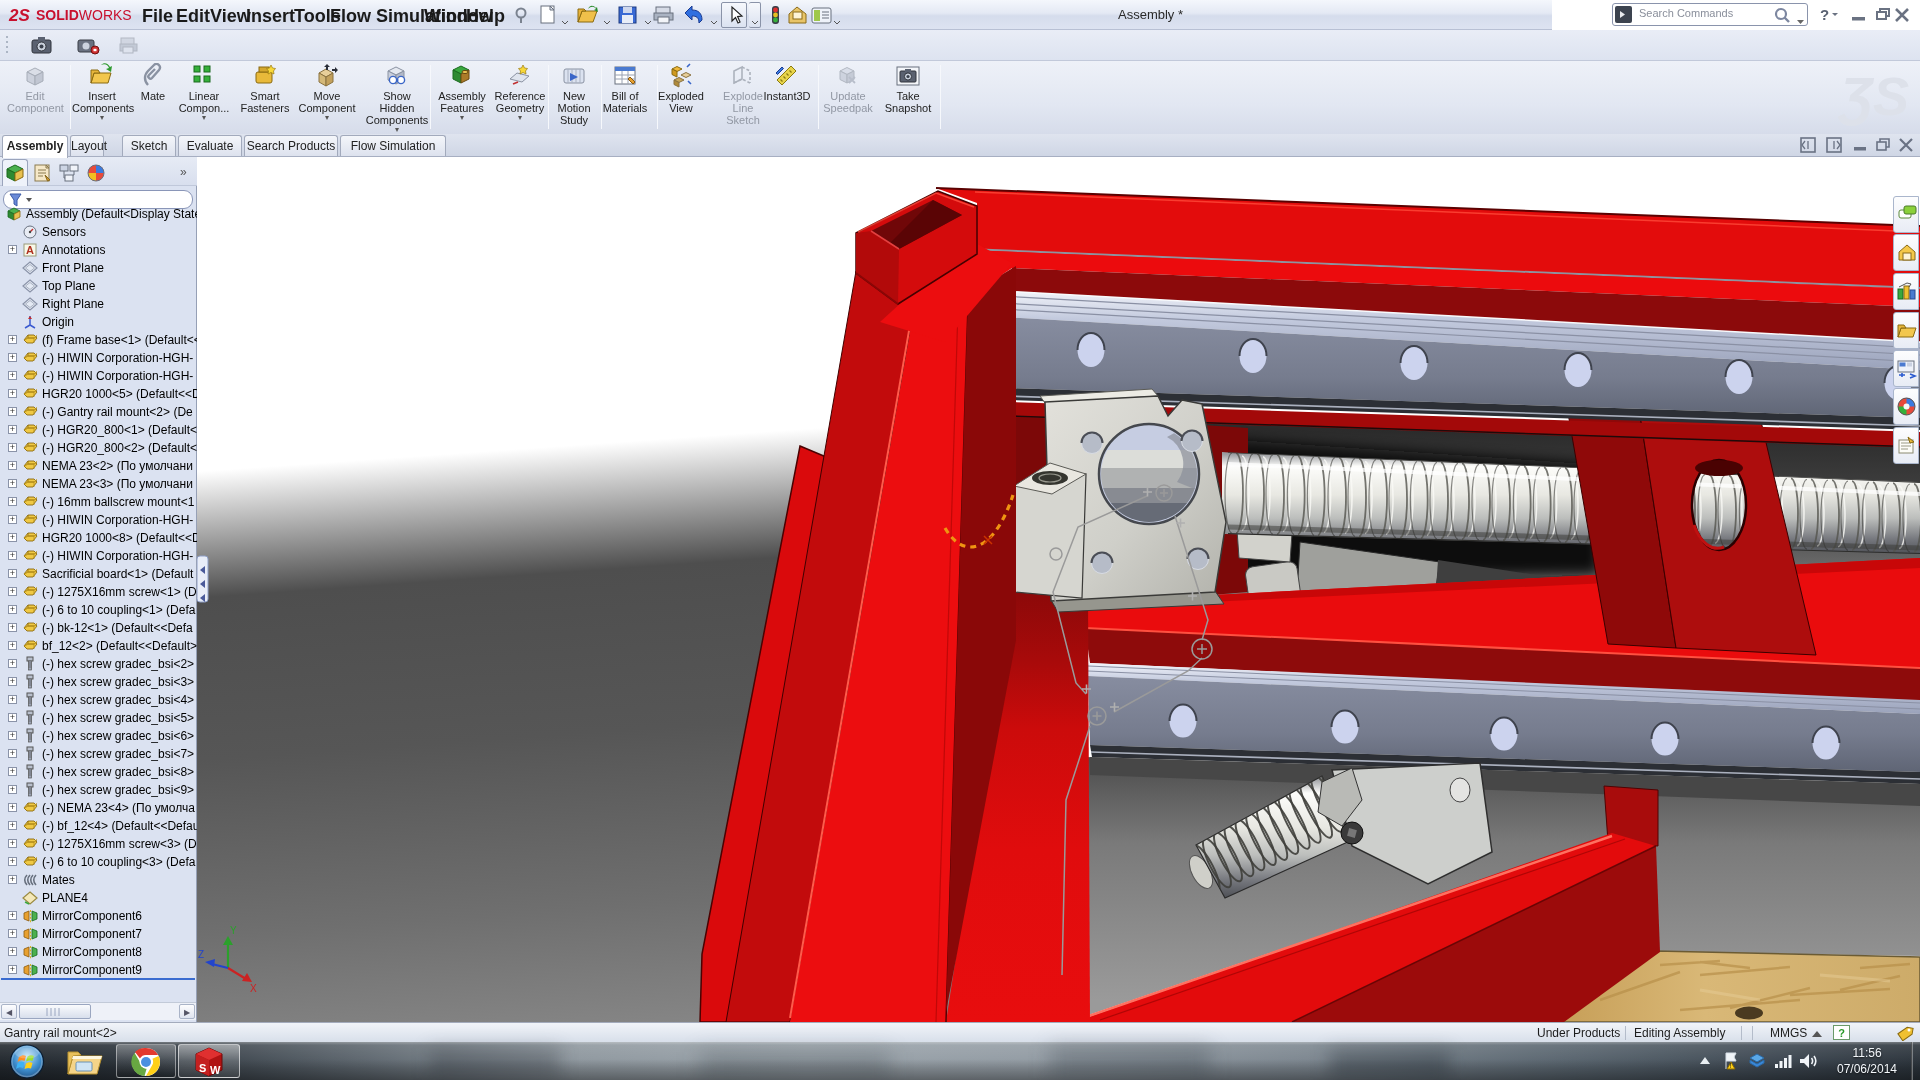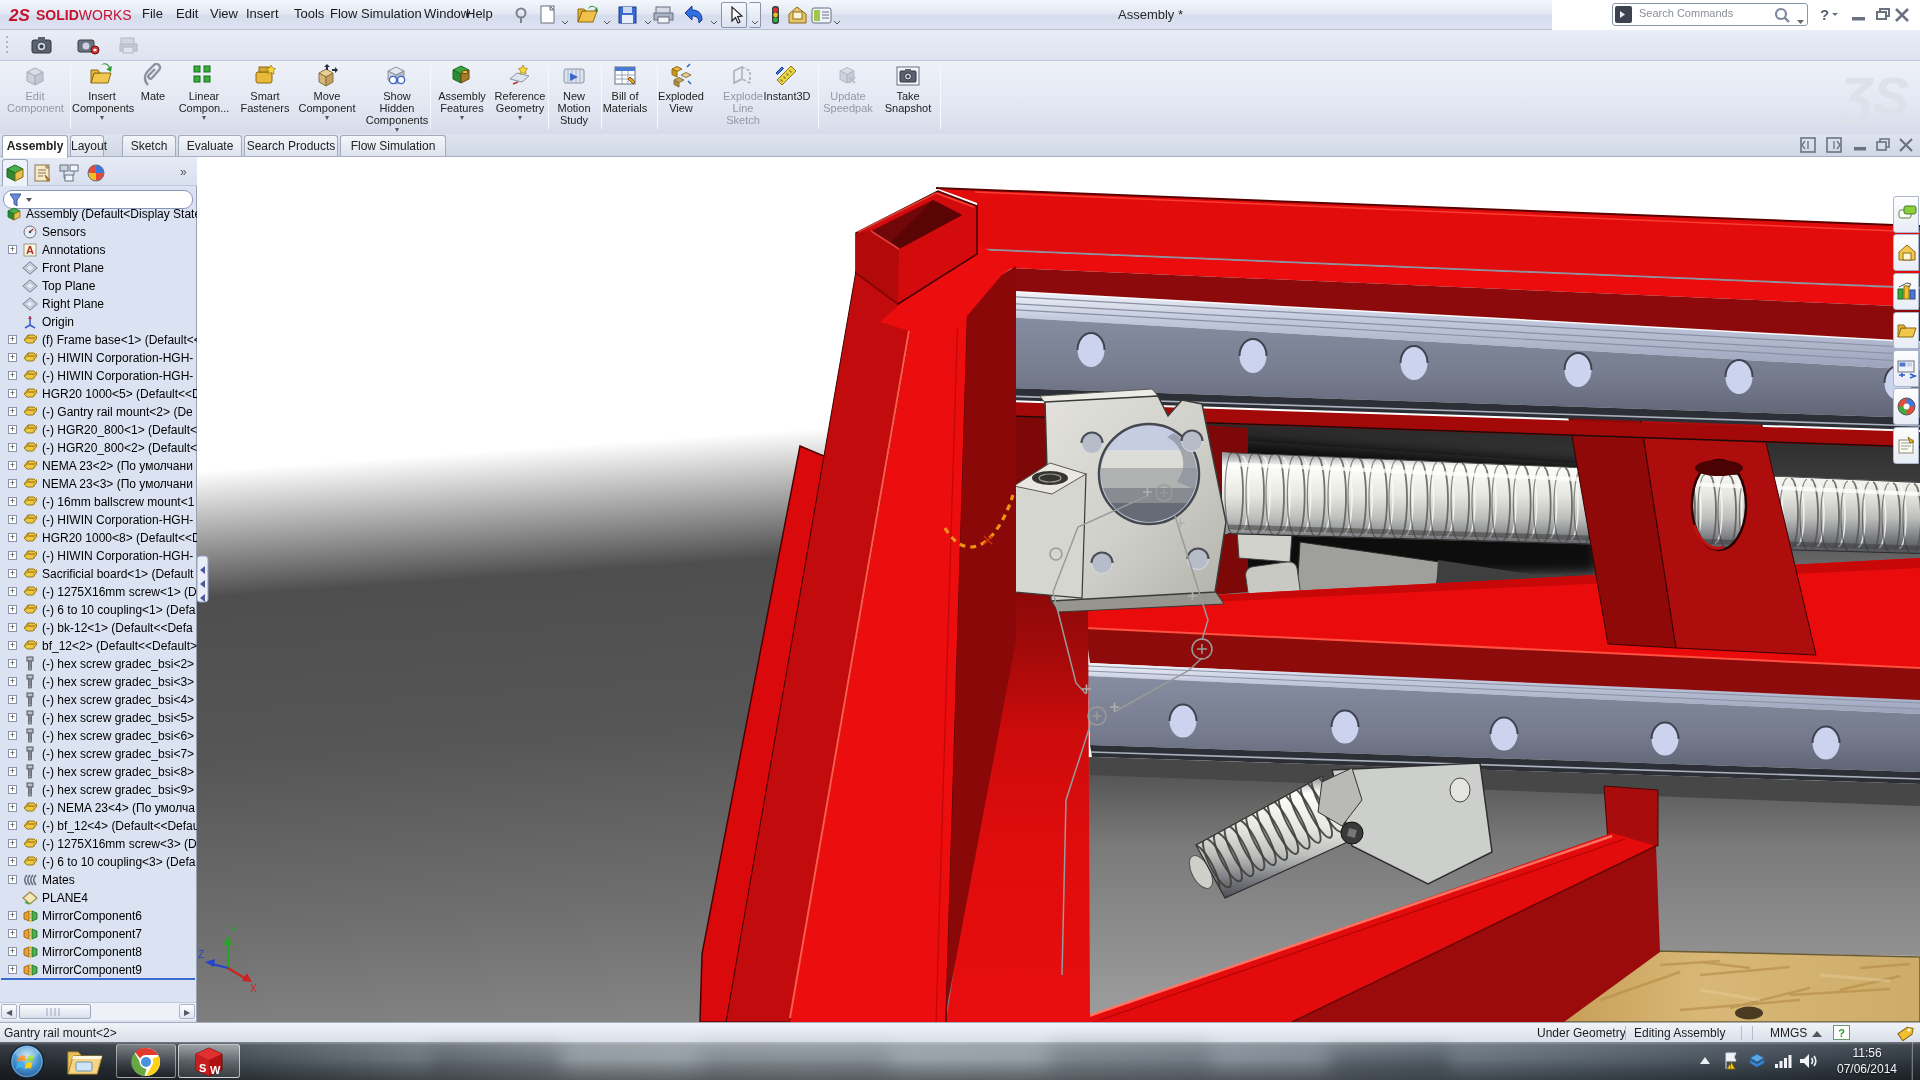--- a/index.html
+++ b/index.html
@@ -2,21 +2,21 @@
 <html><head><meta charset="utf-8">
 <style>
 *{margin:0;padding:0;box-sizing:border-box;}
 html,body{width:1920px;height:1080px;overflow:hidden;font-family:"Liberation Sans",sans-serif;}
 body{position:relative;background:#fff;}
 .abs{position:absolute;}
 #titlebar{left:0;top:0;width:1552px;height:30px;background:linear-gradient(180deg,#f4f7fc 0%,#e4e9f4 45%,#d5dcec 55%,#dde3f1 100%);border-bottom:1px solid #b8c0d4;}
 #row2{left:0;top:30px;width:1920px;height:31px;background:linear-gradient(180deg,#e9edf6 0%,#dde3f0 100%);border-bottom:1px solid #c2c9da;}
 #ribbon{left:0;top:61px;width:1920px;height:73px;background:linear-gradient(180deg,#eef1f8 0%,#e2e7f2 60%,#d6dcea 100%);}
 #tabrow{left:0;top:134px;width:1920px;height:23px;background:linear-gradient(180deg,#dfe4ef 0%,#cfd6e5 100%);border-bottom:1px solid #a7afc2;}
-.menuitem{position:absolute;top:6px;font-size:13px;color:#1a1a1a;}
+.menuitem{position:absolute;top:6px;font-size:18px;color:#1a1a1a;font-weight:bold;}
 .tab{position:absolute;top:1px;height:21px;font-size:12px;color:#222;text-align:center;line-height:21px;background:linear-gradient(180deg,#f4f6fa,#dde2ee);border:1px solid #a2aabc;border-bottom:none;border-radius:3px 3px 0 0;}
 .tab.active{background:#fff;font-weight:bold;height:23px;z-index:3;}
 .rbtn{position:absolute;top:2px;text-align:center;}
 .rbtn .lbl{font-size:11px;line-height:12px;color:#222;margin-top:1px;}
 .rbtn.dis .lbl{color:#9298a4;}
 .caret{font-size:8px;color:#555;line-height:8px;}
 #panel{left:0;top:157px;width:197px;height:865px;background:#dbe2f1;border-right:1px solid #96a0b6;}
 .trow{position:absolute;left:0;width:197px;height:18px;font-size:12px;color:#000;white-space:nowrap;overflow:hidden;}
 .trow .txt{position:absolute;left:42px;top:2px;}
 .pbox{position:absolute;left:8px;top:4px;width:9px;height:9px;background:#fff;border:1px solid #8a93a8;font-size:9px;line-height:7px;text-align:center;color:#333;}
@@ -1175,21 +1175,21 @@
         <circle cx="10.5" cy="10.5" r="8.5" fill="none" stroke="#555"></circle>
       </svg></div>
 <div class="abs" style="left:0;top:231px;width:26px;height:37px;background:linear-gradient(180deg,#fdfdfe,#e8ecf5);border:1px solid #aab6cc;border-radius:3px 0 0 3px"><svg style="margin:7px 0 0 2px" width="22" height="22" viewBox="0 0 22 22">
         <rect x="3" y="5" width="14" height="13" fill="#fdfdf8" stroke="#8a8a70"></rect>
         <path d="M5 8 h10 M5 11 h10 M5 14 h7" stroke="#9a9a85"></path>
         <path d="M12 2 l6 5 -4 1 Z" fill="#e8b93a" stroke="#8a6a10"></path>
       </svg></div>
 </div>
 <div id="status" class="abs">
 <div class="abs" style="left:4px;top:3px">Gantry rail mount&lt;2&gt;</div>
-<div class="abs" style="left:1537px;top:3px">Under Geometry</div>
+<div class="abs" style="left:1537px;top:3px">Under Products</div>
 <div class="sep" style="left:1625px"></div>
 <div class="abs" style="left:1634px;top:3px">Editing Assembly</div>
 <div class="sep" style="left:1741px"></div>
 <div class="sep" style="left:1752px"></div>
 <div class="abs" style="left:1770px;top:3px">MMGS</div>
 <svg class="abs" style="left:1812px;top:8px" width="10" height="7">
       <path d="M5 0 L10 6 L0 6 Z" fill="#555"></path>
     </svg>
 <div class="abs" style="left:1833px;top:2px;width:17px;height:15px;background:#fff;border:1px solid #6a9a6a;text-align:center;font-size:11px;font-weight:bold;color:#2a9a2a;line-height:14px">?</div>
 <svg class="abs" style="left:1896px;top:2px" width="18" height="16">

